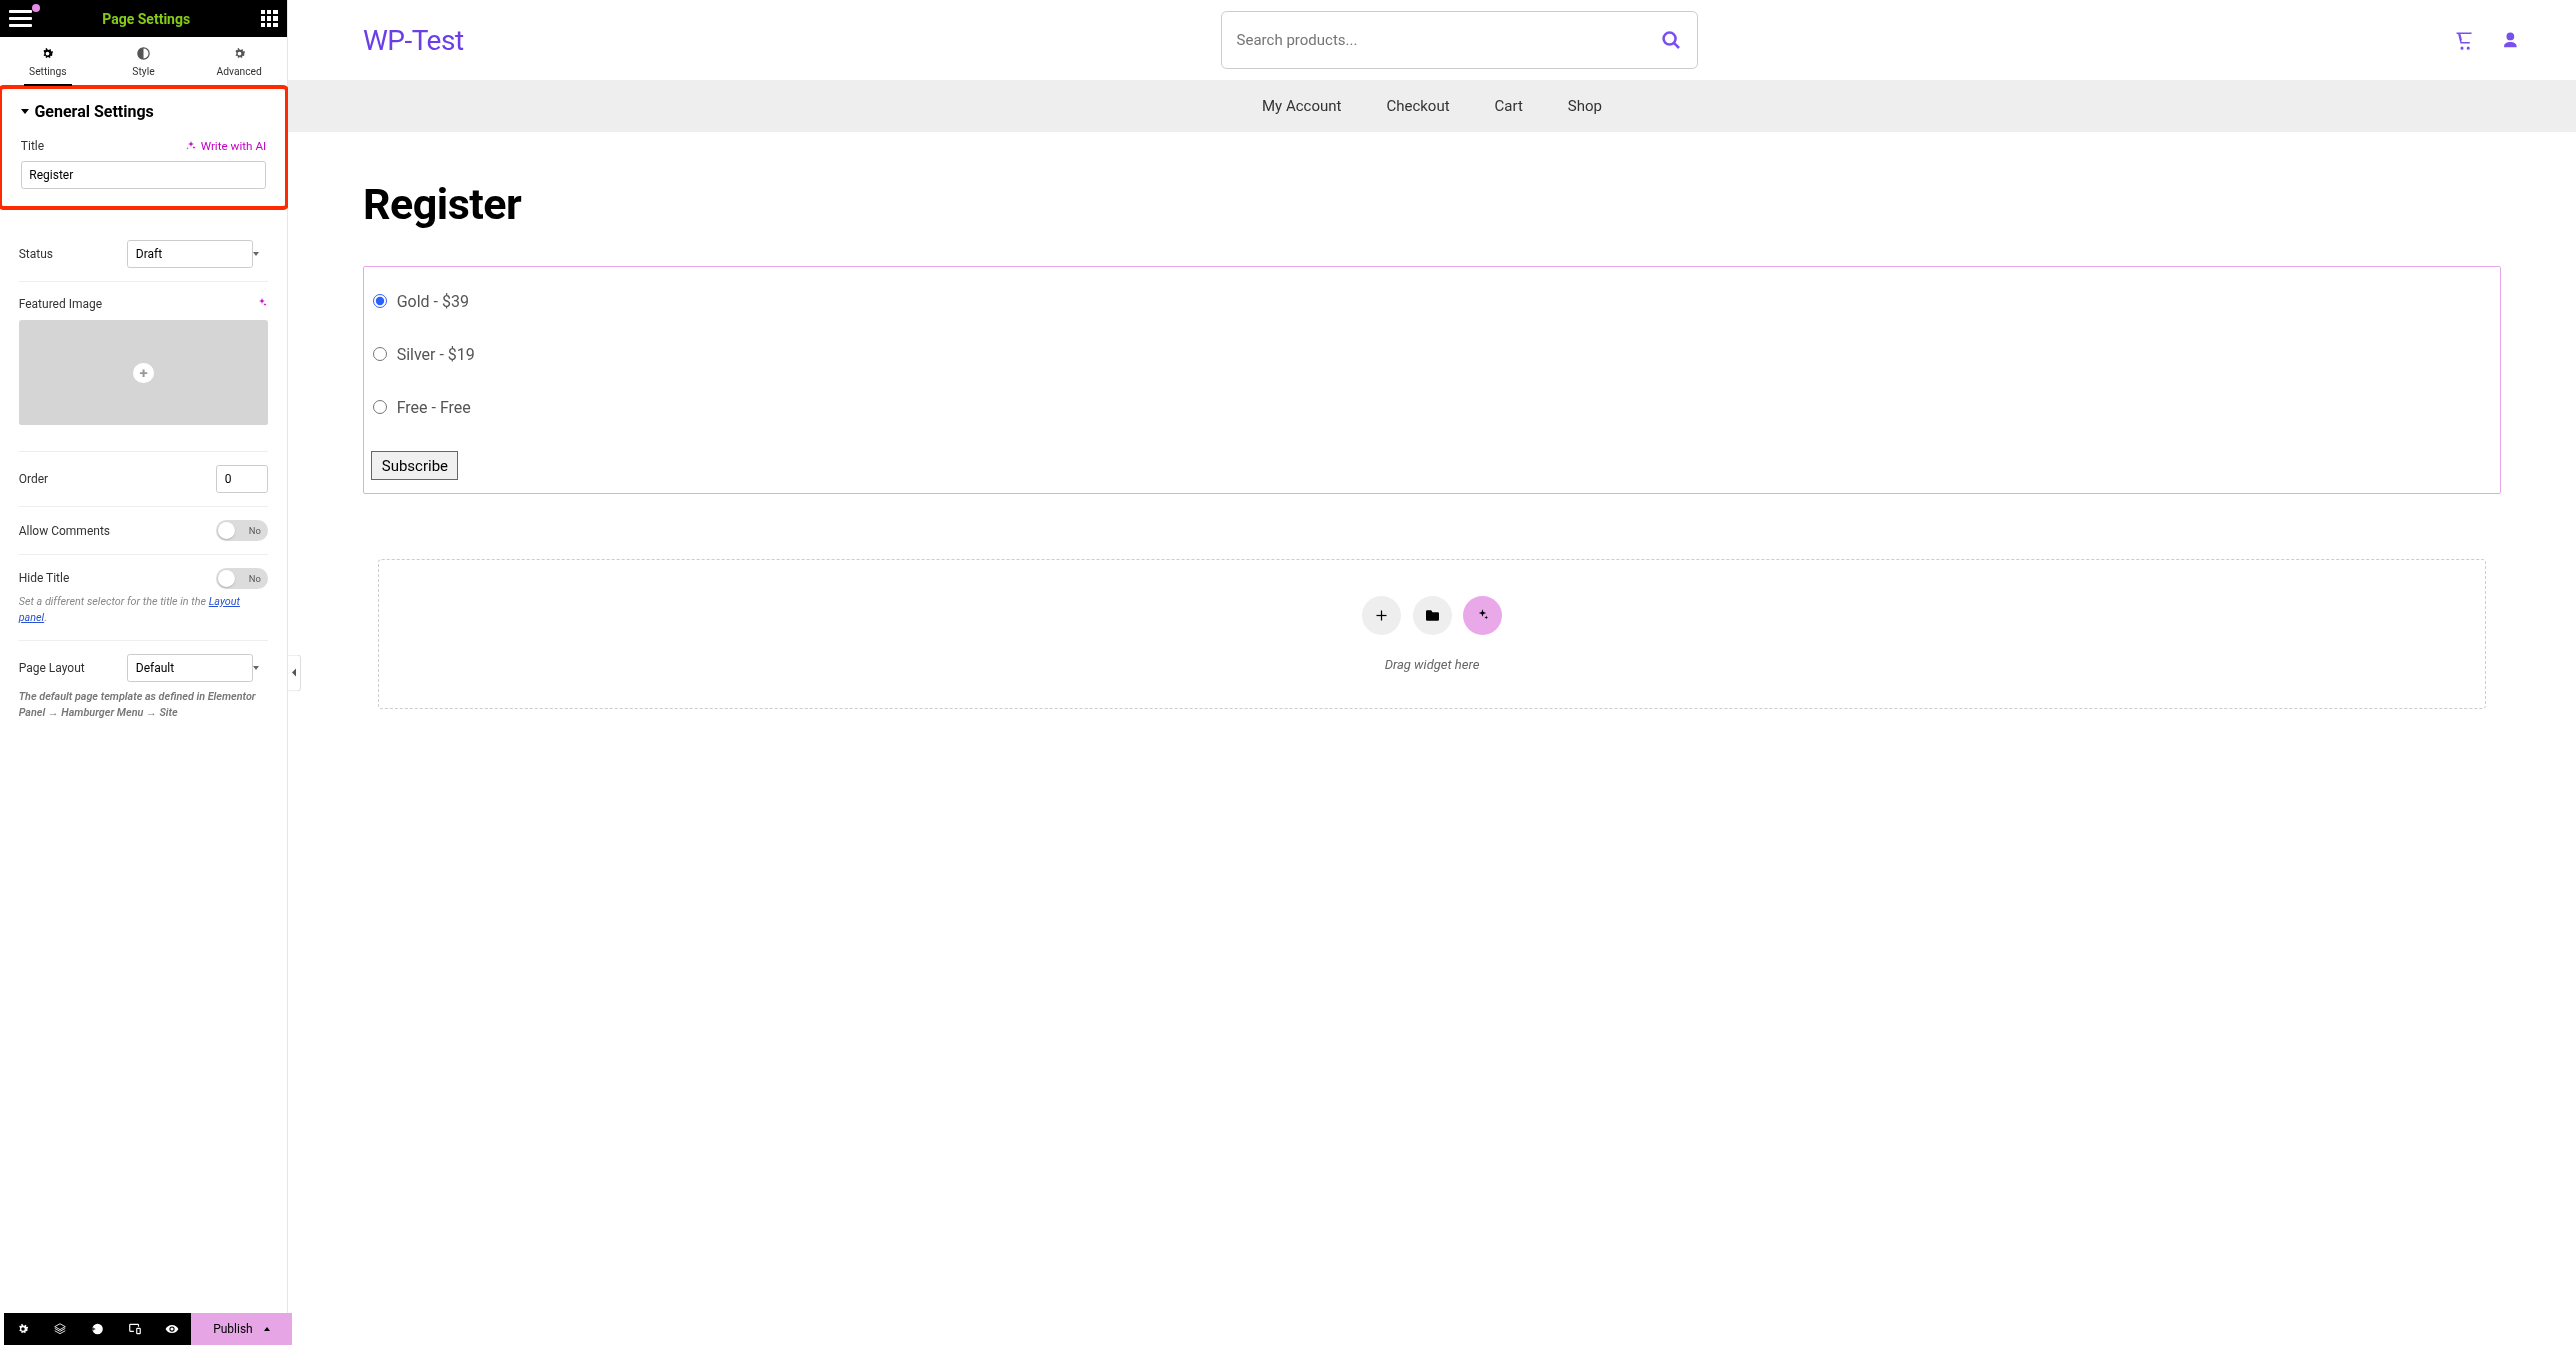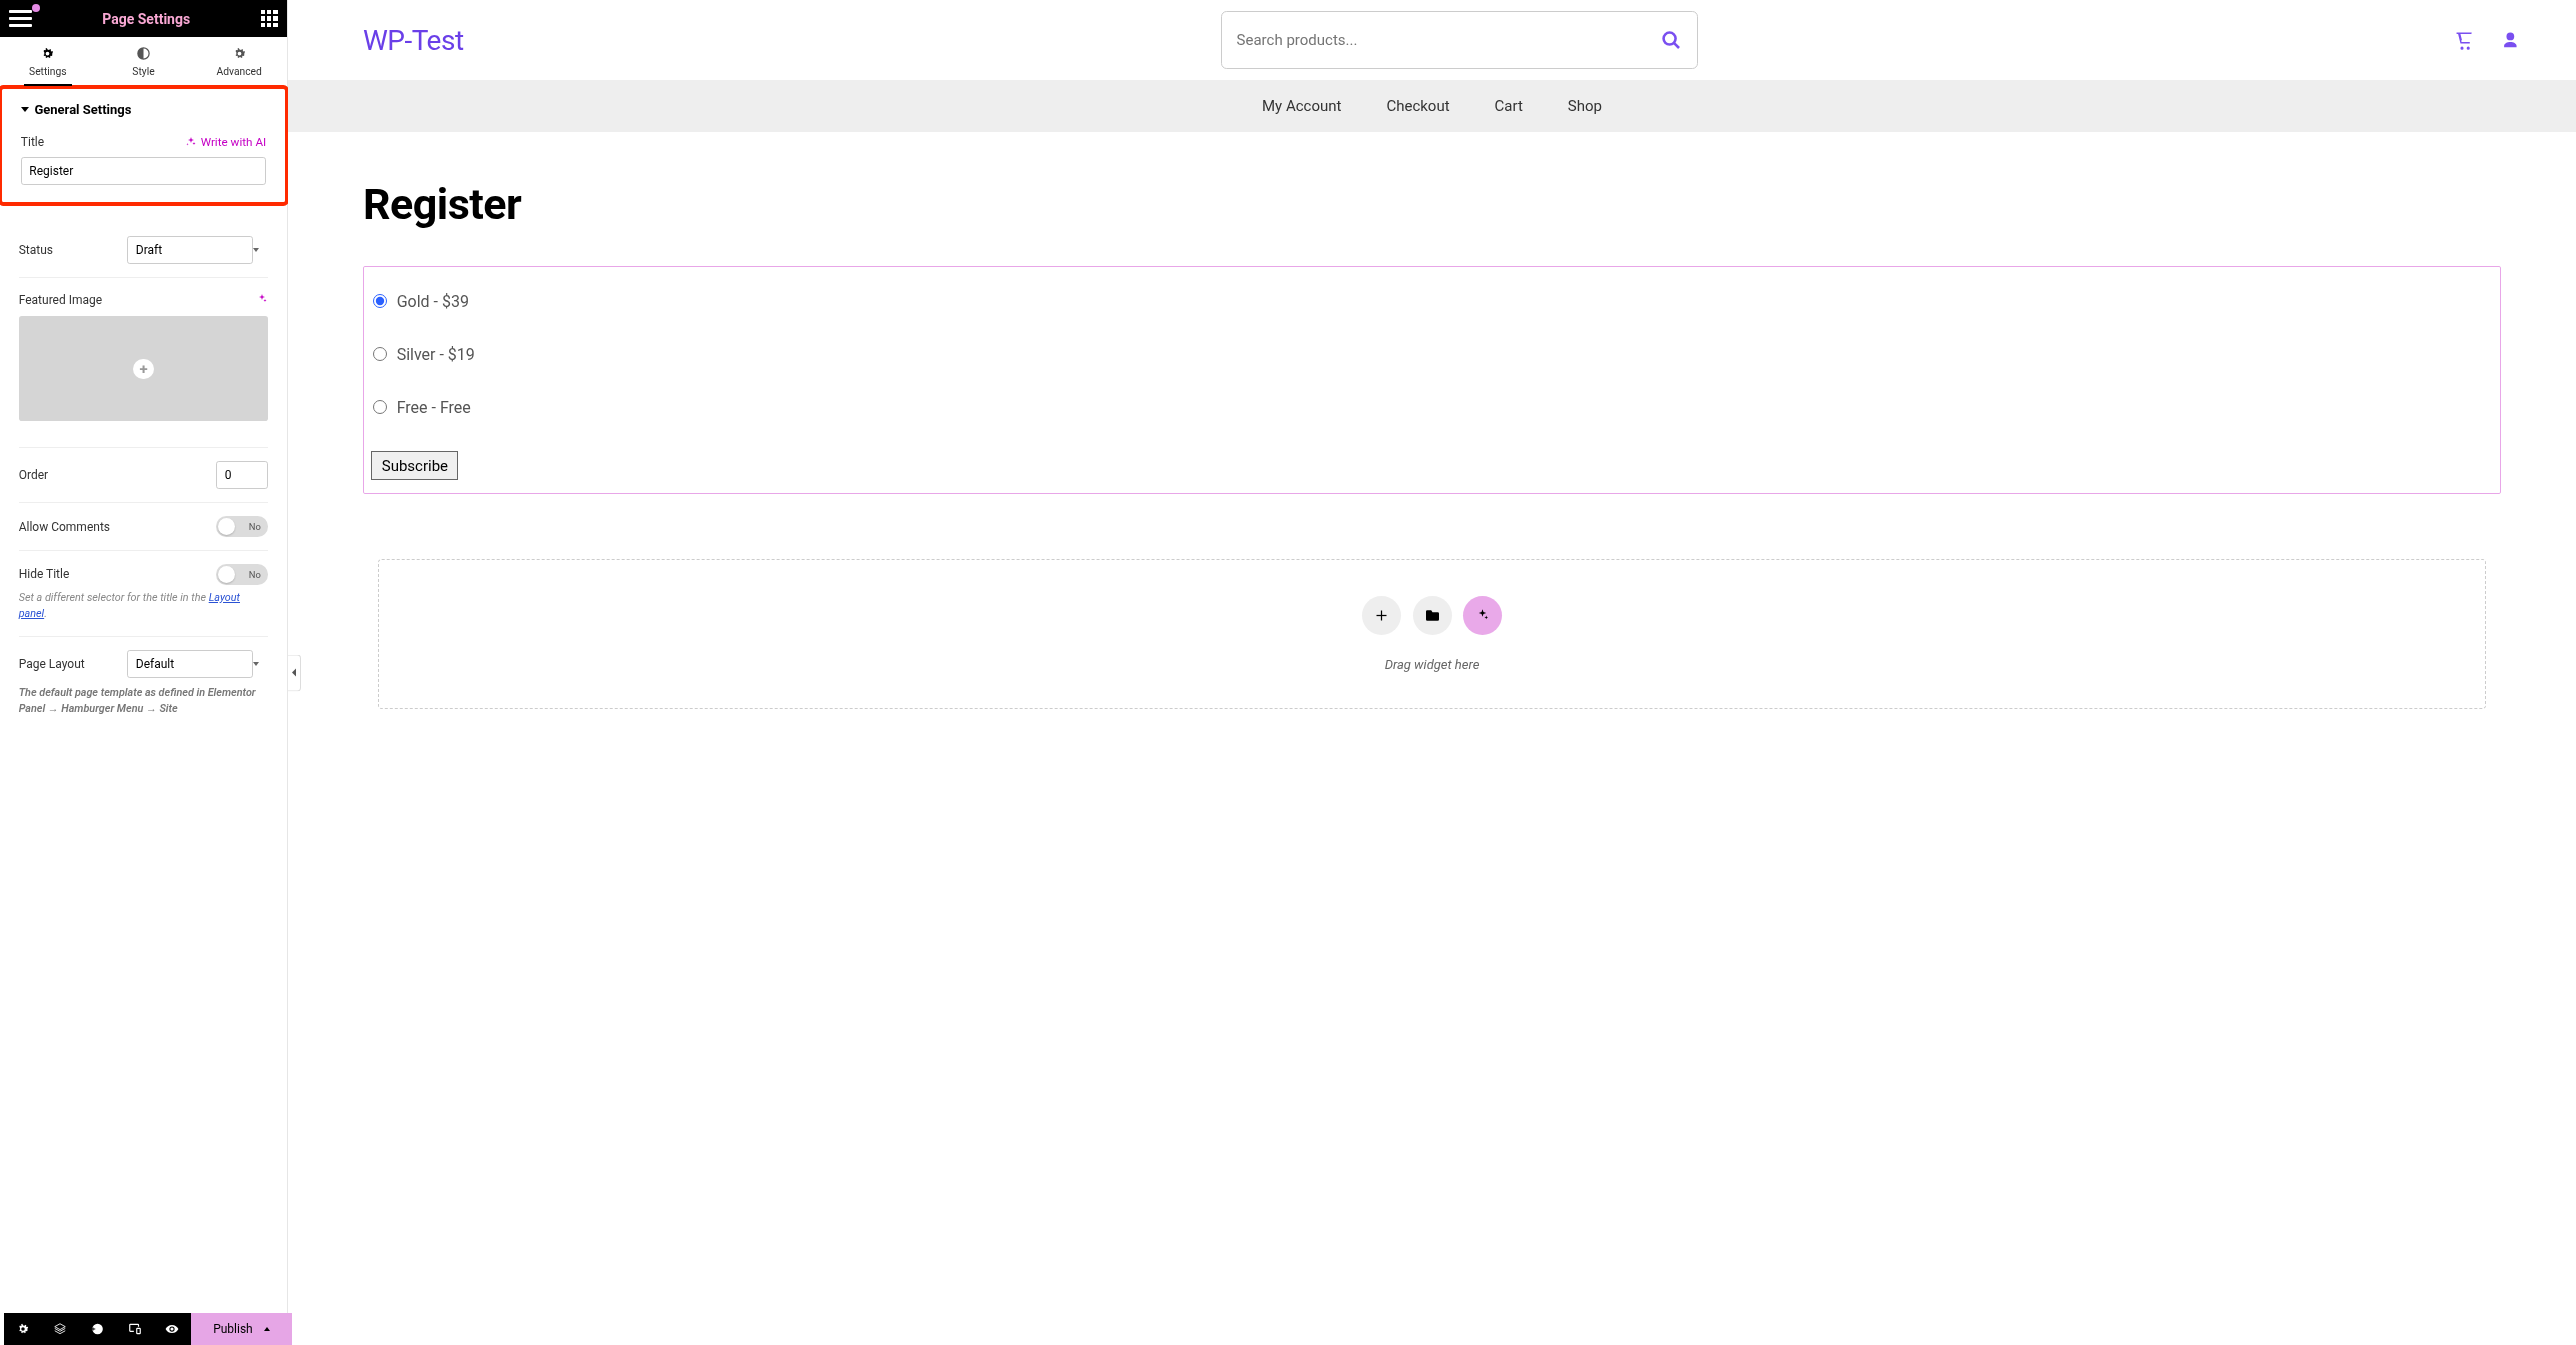--- a/index.html
+++ b/index.html
@@ -1,33 +1,33 @@
 <!DOCTYPE html>
 <html style="font-size:15px"><head>
 <meta charset="utf-8">
 <style>
 * { margin: 0; padding: 0; box-sizing: border-box; font-family: -apple-system, BlinkMacSystemFont, "Segoe UI", Roboto, sans-serif; }
 body { display: flex; height: 100vh; overflow: hidden; background: #fff; }
 
 
 .sidebar { width: 288px; height: 100%; display: flex; flex-direction: column; background: #fff; border-right: 0.9px solid #e6e6e6; }
-.sidebar-header { background: #000; color: #f9a8d4; height: 37px; display: flex; align-items: center; justify-content: space-between; padding: 0 9.4px; position: relative; }
+.sidebar-header { background: #000; color: #84cc16; height: 37px; display: flex; align-items: center; justify-content: space-between; padding: 0 9.4px; position: relative; }
 .hamburger { width: 22.4px; height: 17px; display: flex; flex-direction: column; justify-content: space-between; cursor: pointer; position: relative; }
 .hamburger span { height: 2.8px; background: #fff; border-radius: 0.9px; }
 .hamburger-dot { position: absolute; top: -6.5px; right: -8.4px; width: 8.4px; height: 8.4px; border-radius: 50%; background: #e58be5; }
 .sidebar-title { font-weight: 700; font-size: 14px; }
 .apps-icon { width: 17px; height: 17px; display: grid; grid-template-columns: repeat(3,1fr); grid-template-rows: repeat(3,1fr); gap: 1.9px; cursor: pointer; }
 .apps-icon span { background: #fff; }
 .tabs { display: flex; background: #fff; border-bottom: 0.9px solid #ddd; }
 .tab { flex: 1; text-align: center; padding: 9.4px 0 7.5px; font-size: 10.3px; color: #333; cursor: pointer; position: relative; }
 .tab.active::after { content: ""; position: absolute; bottom: -0.9px; left: 25%; width: 50%; height: 2.8px; background: #000; }
 .tab svg { display: block; margin: 0 auto 3.7px; }
 
 .highlight-box { border: 4.7px solid #ff2a00; border-radius: 5.6px; margin: -1.9px -1.9px 0 -1.9px; padding: 13px 18.7px 17px; }
-.section-heading { display: flex; align-items: center; gap: 5.6px; font-weight: 700; font-size: 13px; cursor: pointer; margin-bottom: 18.7px; }
+.section-heading { display: flex; align-items: center; gap: 5.6px; font-weight: 700; font-size: 16px; cursor: pointer; margin-bottom: 18.7px; }
 .section-heading .caret { border-style: solid; border-width: 5.6px 4.7px 0 4.7px; border-color: #000 transparent transparent transparent; }
 .field-row { display: flex; align-items: center; justify-content: space-between; margin-bottom: 7.5px; }
 .field-label { font-size: 12px; color: #333; }
 .ai-link { color: #c500c5; font-size: 11.7px; display: flex; align-items: center; gap: 3.7px; cursor: pointer; }
 .ai-link svg { width: 12px; height: 12px; }
 .text-input { width: 100%; height: 28px; border: 0.9px solid #ccc; border-radius: 2.8px; padding: 0 7.5px; font-size: 12px; }
 
 .panel-body { flex: 1; overflow-y: auto; padding: 17px 18.7px 47px; }
 .control-row { display: flex; align-items: center; justify-content: space-between; padding: 13px 0; border-bottom: 0.9px solid #eee; }
 .control-row.no-border { border-bottom: none; }

